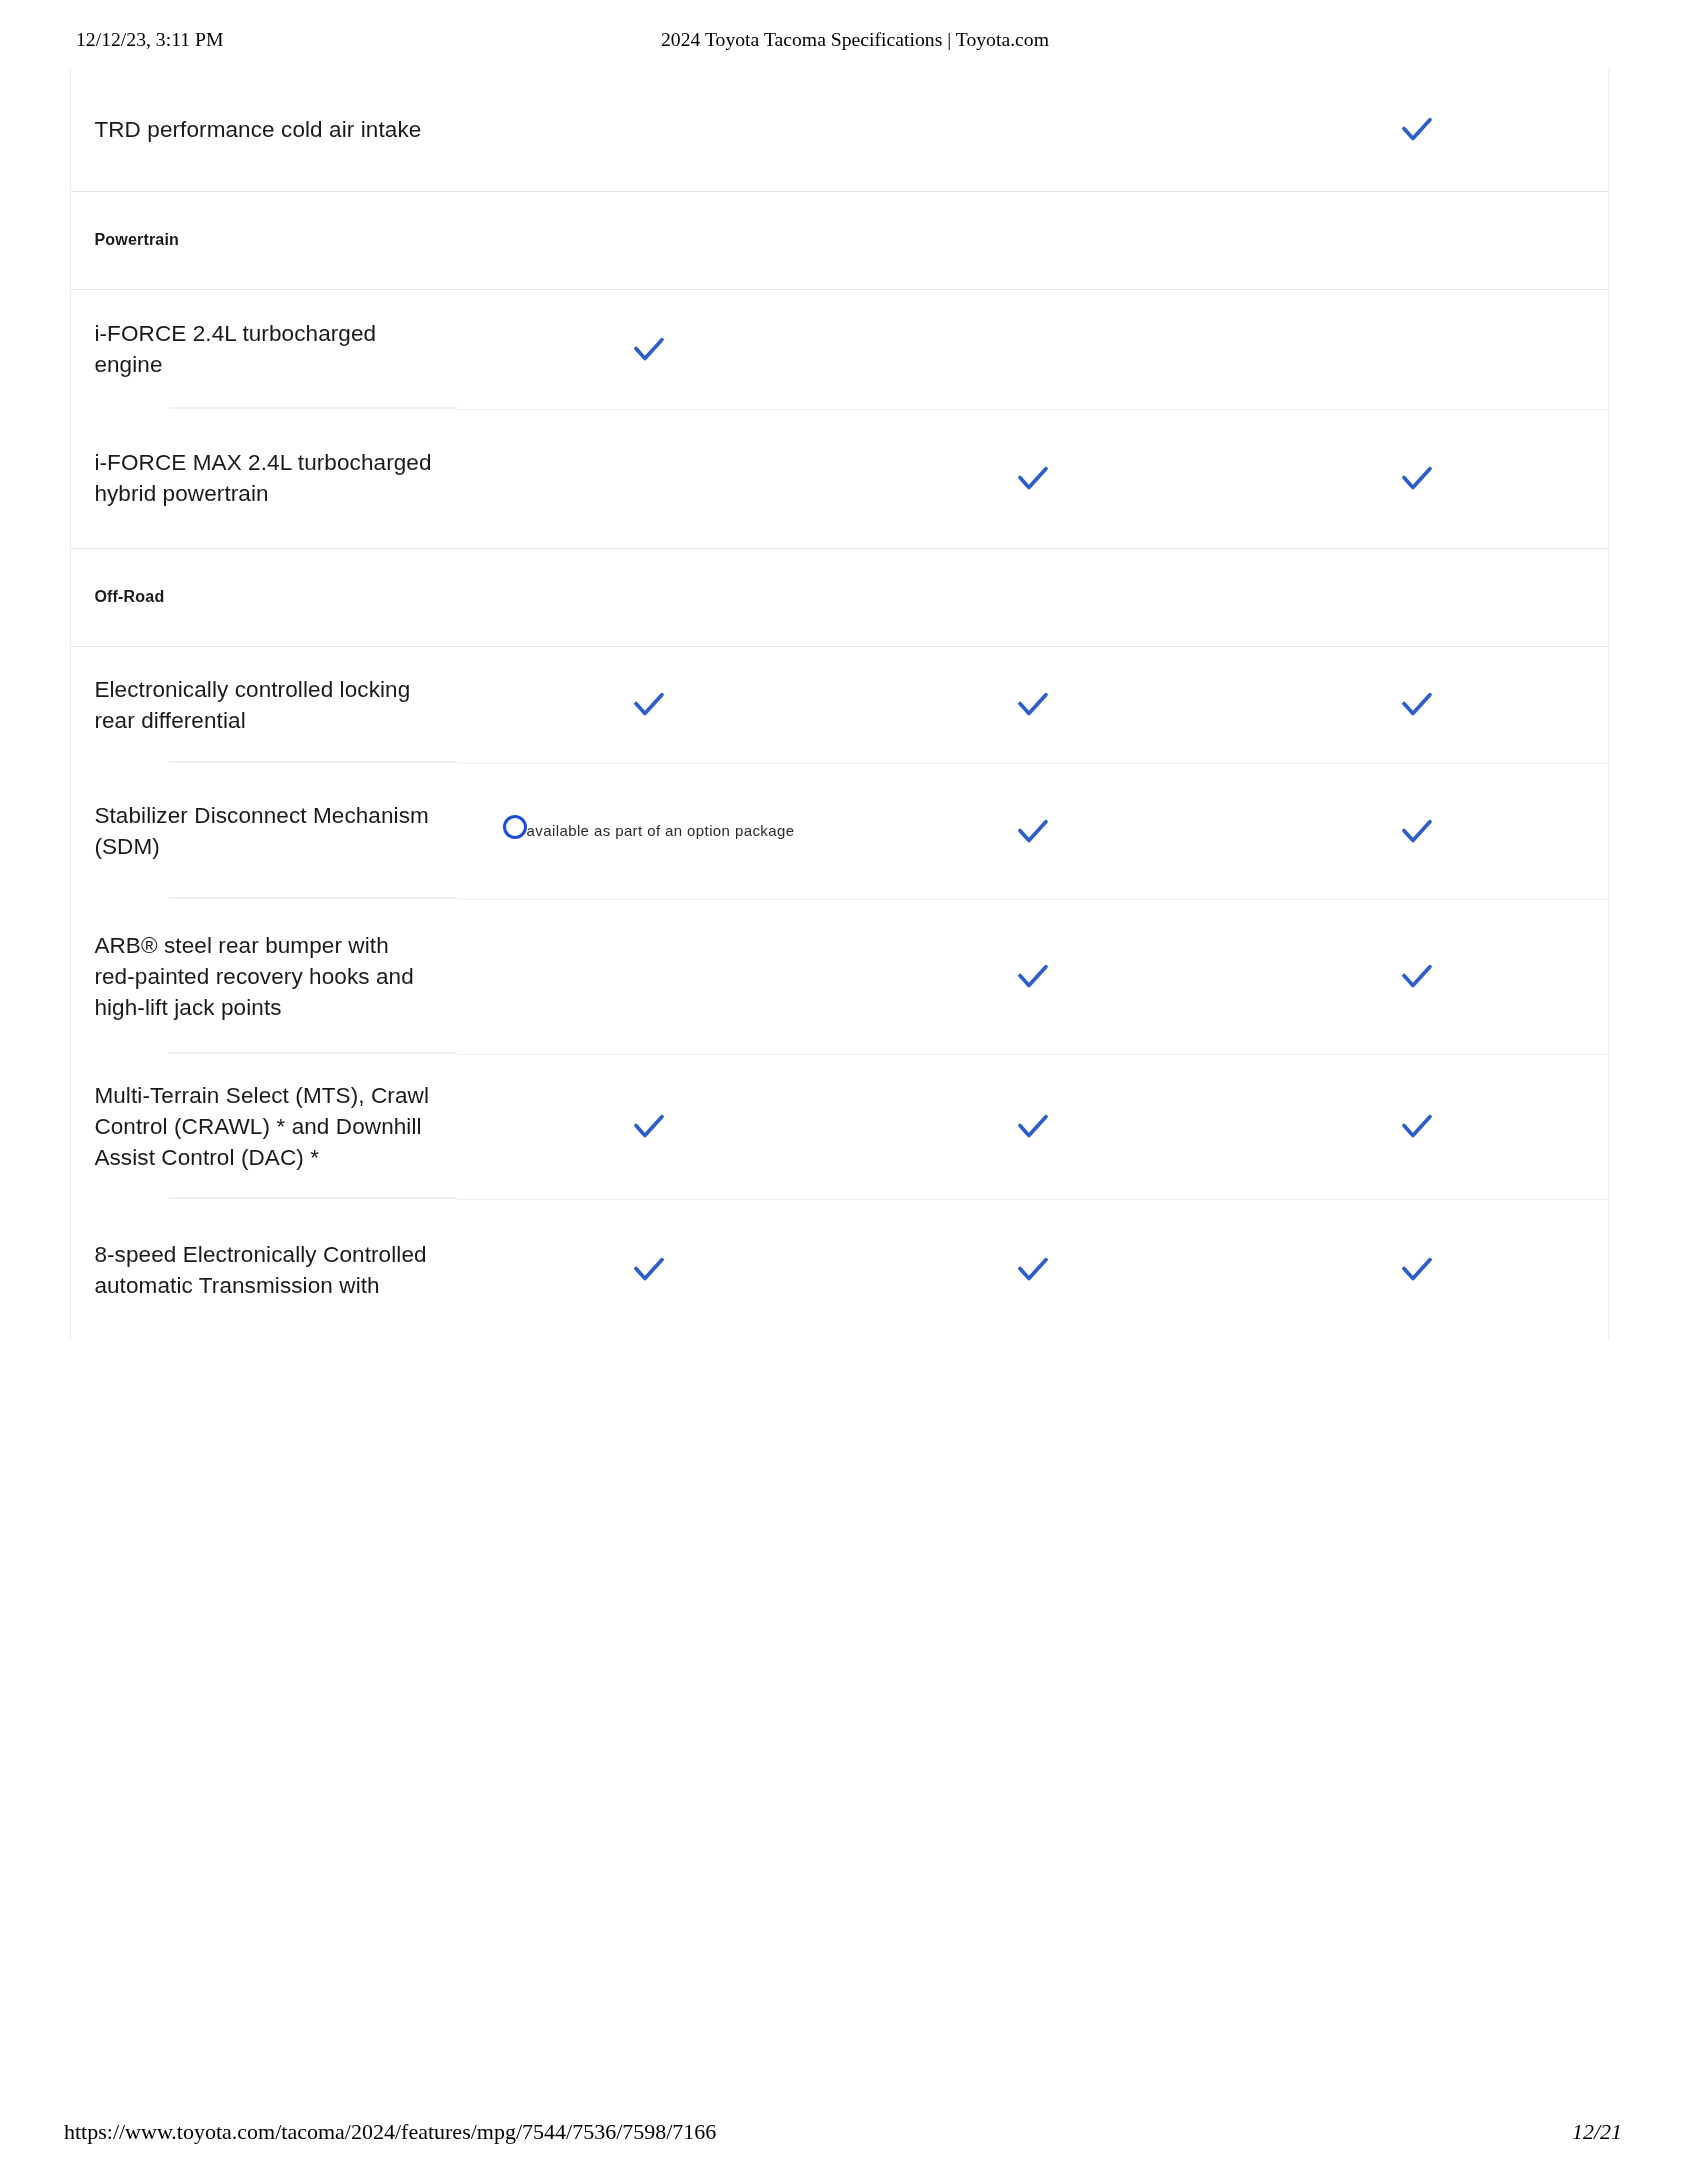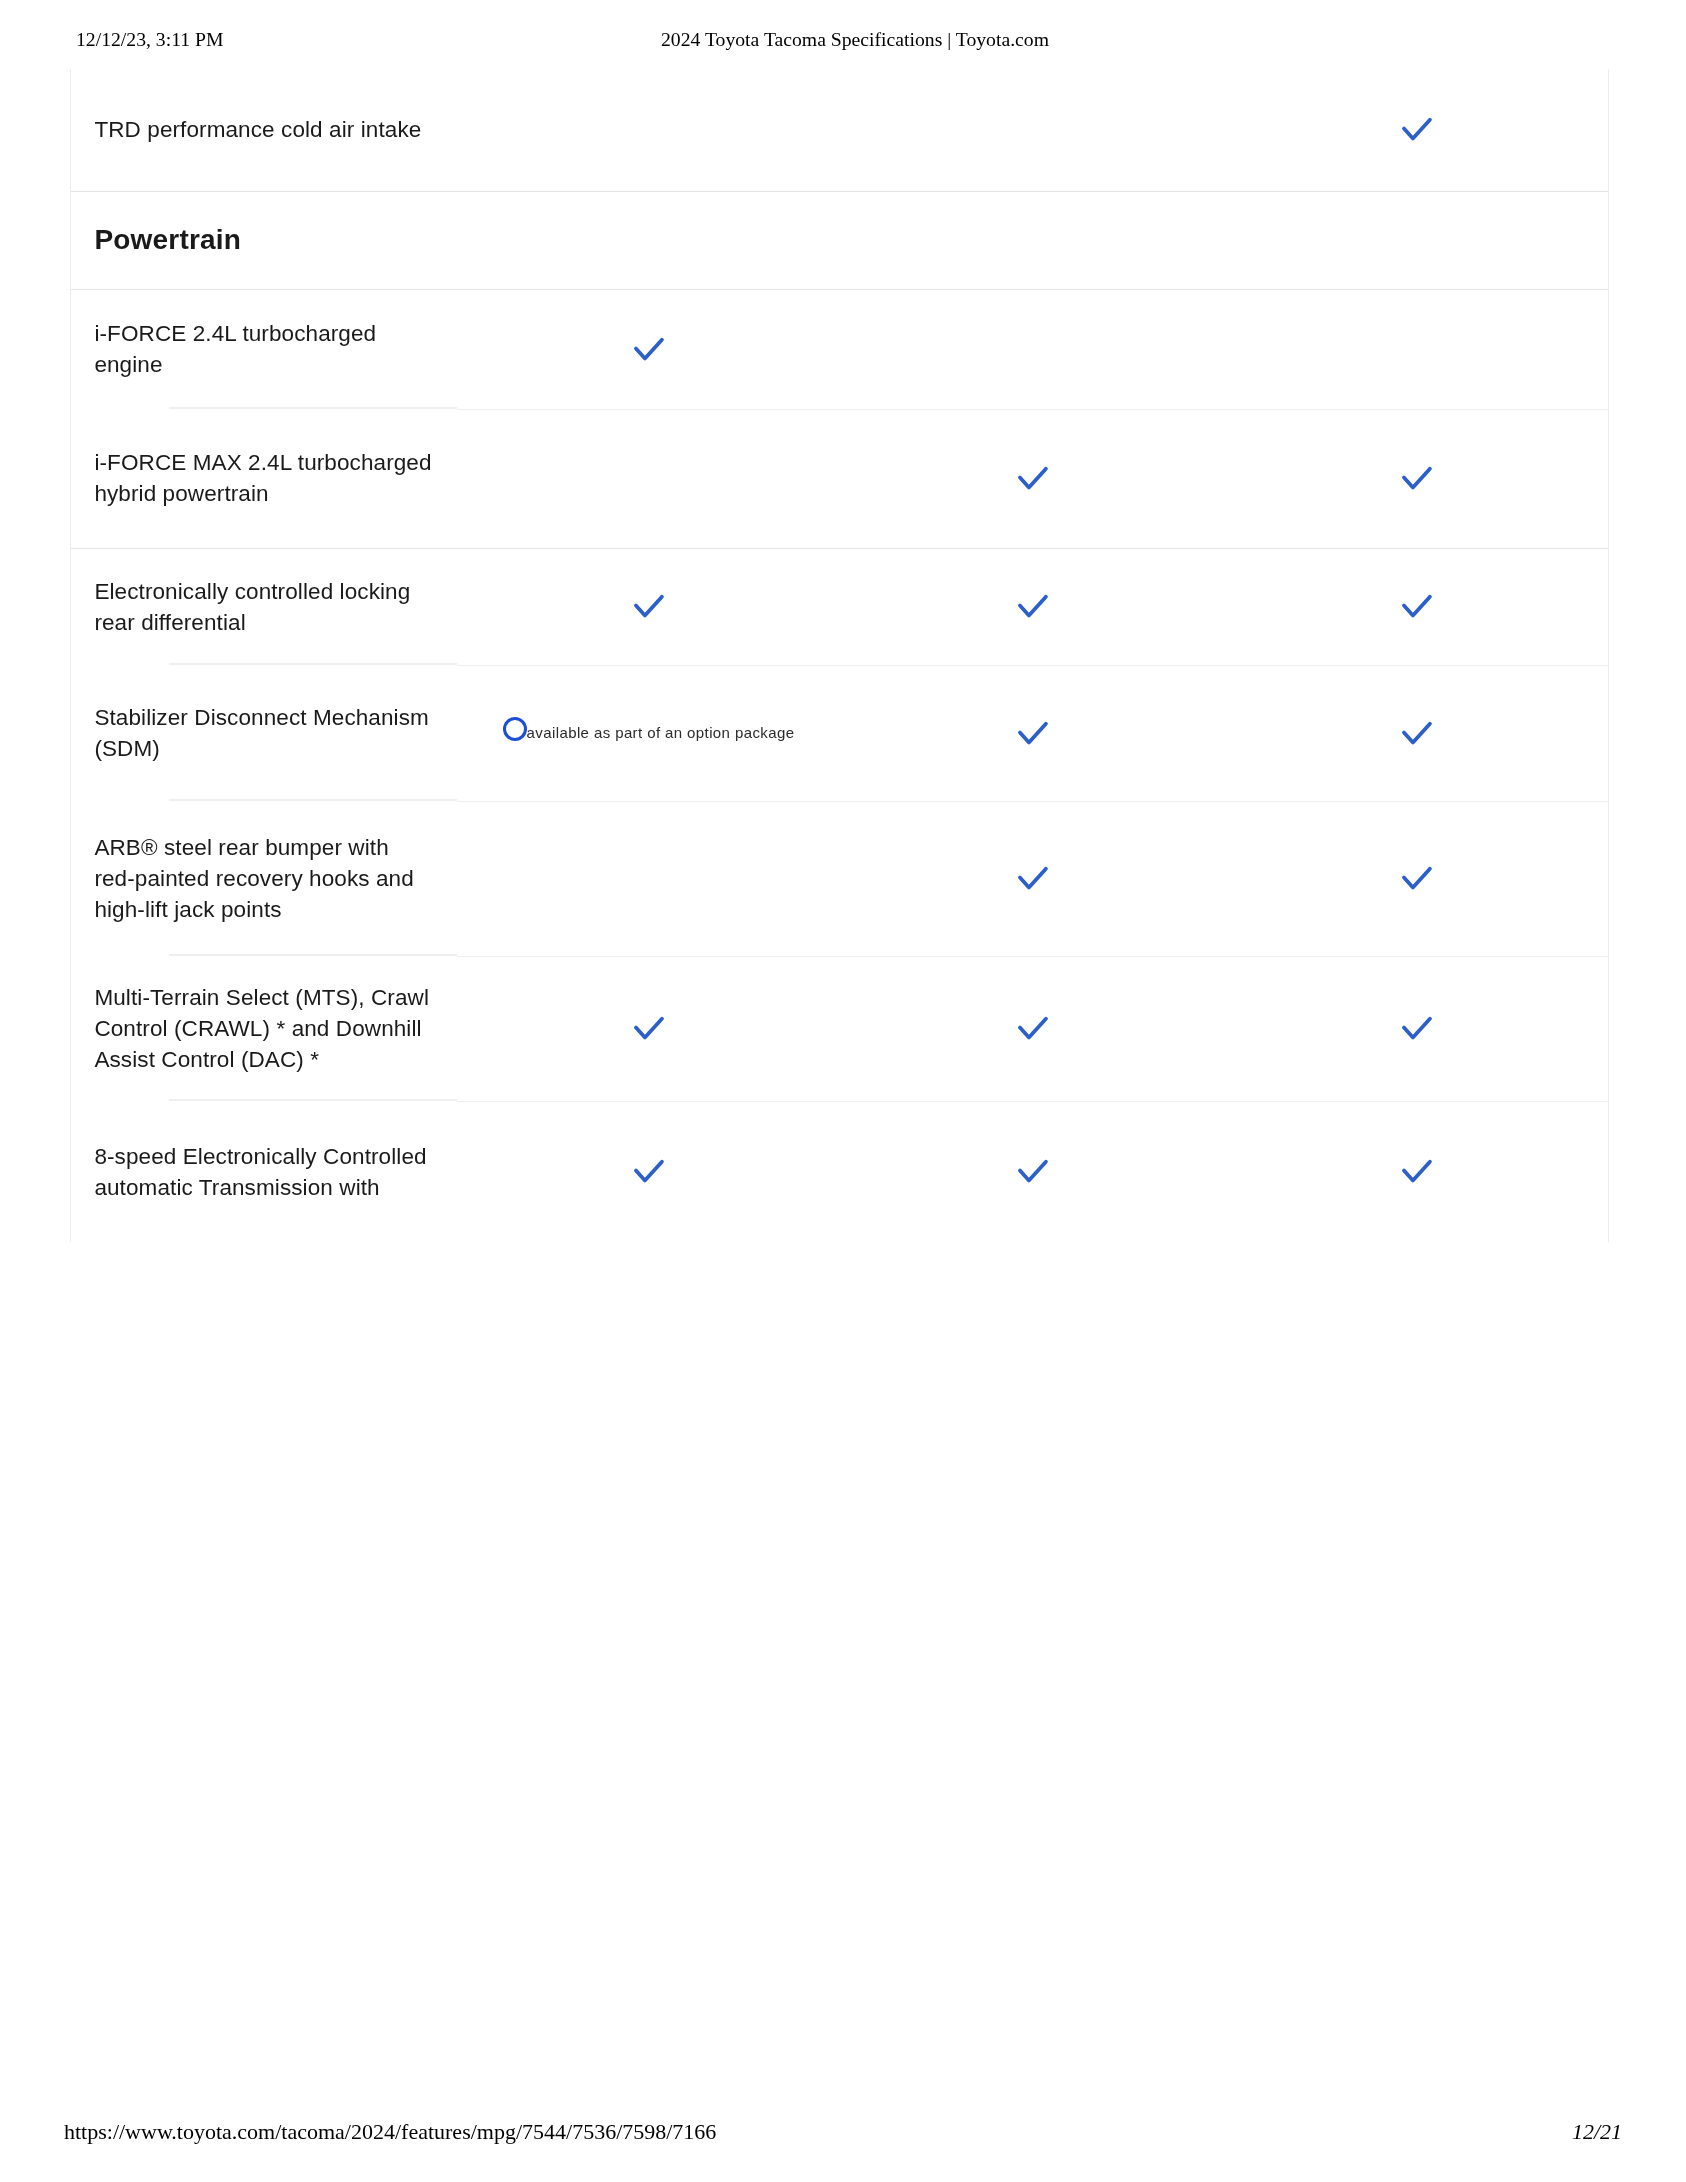--- a/index.html
+++ b/index.html
@@ -130,21 +130,21 @@
   }
 
   .feature-text {
     font-size: 22.5px;
     line-height: 31px;
     color: #1a1a1a;
     letter-spacing: 0.1px;
     padding: 0 22.5px 0 23.4px;
   }
   .section-title {
-    font-size: 28px;
+    font-size: 16px;
     font-weight: bold;
     color: #1a1a1a;
     letter-spacing: 0.2px;
     padding: 0 22.5px 0 23.4px;
   }
 
   
   .mark-wrap {
     display: flex;
     align-items: center;
@@ -252,20 +252,25 @@
           </div>
         </td>
         <td class="cell-trim last">
           <div class="mark-wrap">
             <svg width="43" height="43" viewBox="0 0 24 24" class="check-icon">
               <path d="M5 11.5 L10 17 L19.5 6.5" fill="none" stroke="#2C5FC9" stroke-width="2.1" stroke-linecap="round" stroke-linejoin="round"></path>
             </svg>
           </div>
         </td>
       </tr>
+      <tr class="section-row" style="height: 98px;">
+        <td colspan="4">
+          <div class="section-title">Off-Road</div>
+        </td>
+      </tr>
       <tr class="feature-row row-after-section" style="height: 117px;">
         <td class="cell-feature">
           <div class="feature-text">Electronically controlled locking rear differential</div>
         </td>
         <td class="cell-trim">
           <div class="mark-wrap">
             <svg width="43" height="43" viewBox="0 0 24 24" class="check-icon">
               <path d="M5 11.5 L10 17 L19.5 6.5" fill="none" stroke="#2C5FC9" stroke-width="2.1" stroke-linecap="round" stroke-linejoin="round"></path>
             </svg>
           </div>

